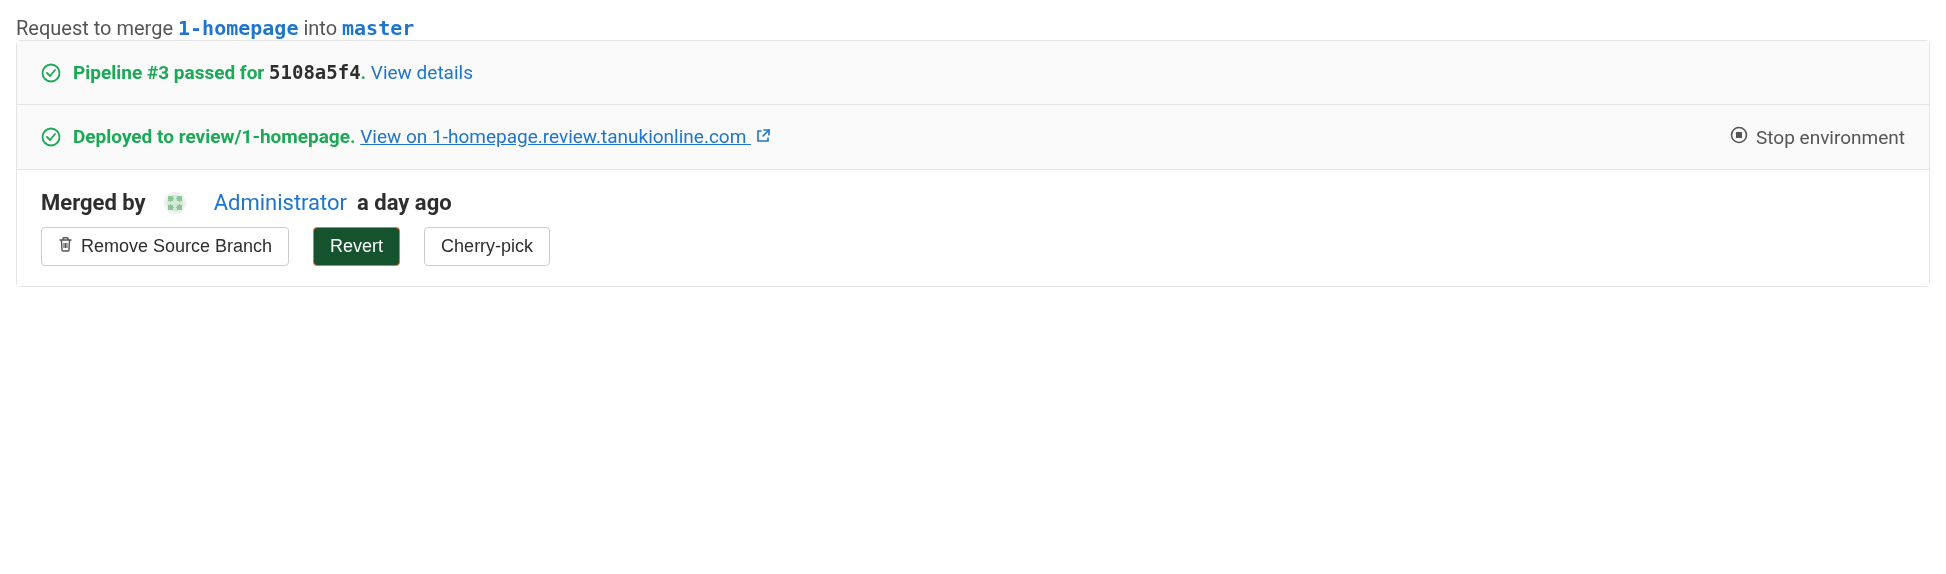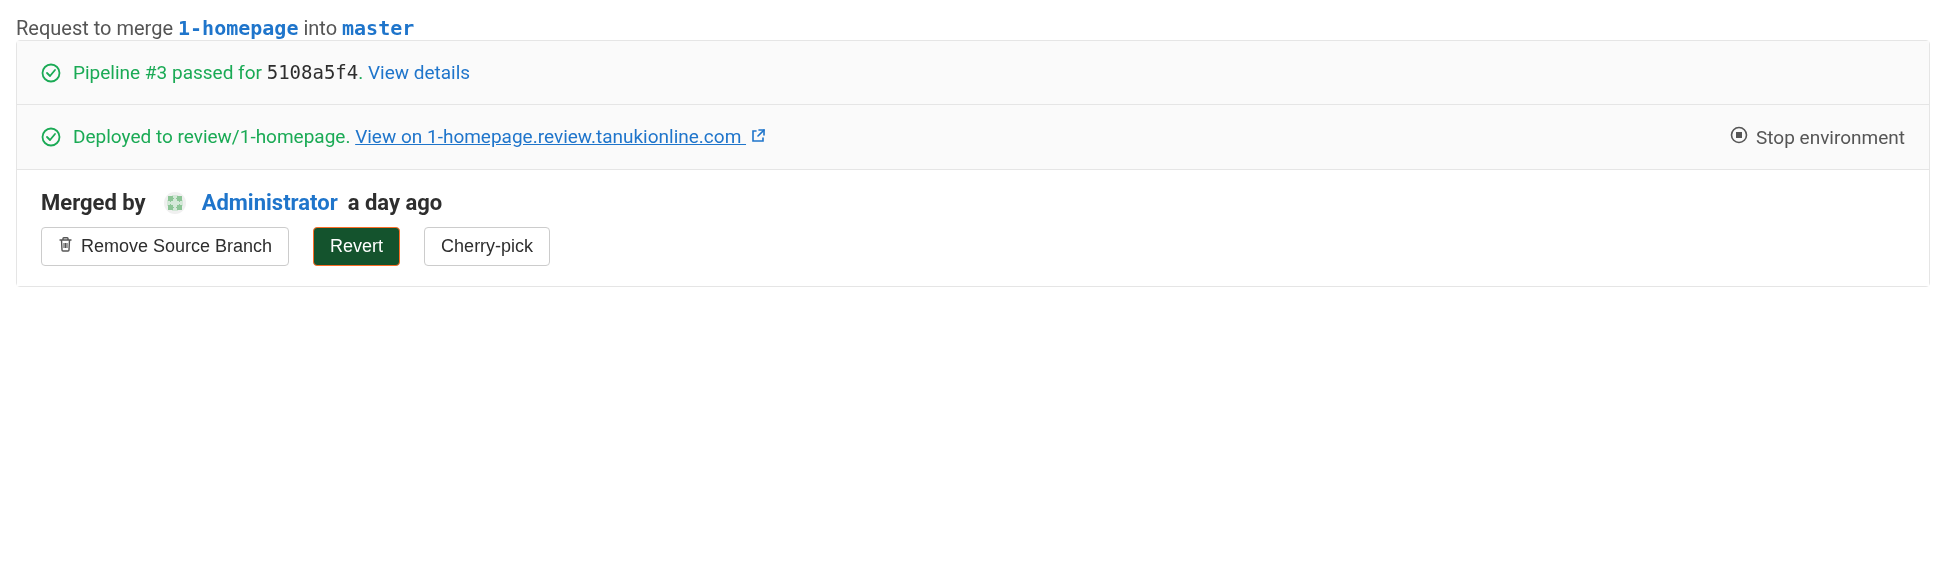--- a/index.html
+++ b/index.html
@@ -42,20 +42,21 @@
     }
     .status-icon {
       display: inline-flex;
       align-items: center;
       justify-content: center;
       margin-right: 12px;
       flex-shrink: 0;
     }
     .success-text {
       color: #1aaa55;
+      font-weight: bold;
     }
     .link-text {
       color: #1f75cb;
     }
     .link-underline {
       color: #1f75cb;
       text-decoration: underline;
     }
     .commit-sha {
       font-family: "SFMono-Regular", Menlo, Monaco, Consolas, monospace;
@@ -91,21 +92,22 @@
       background: radial-gradient(circle at 30% 30%, #8cc596 3px, transparent 3px),
                   radial-gradient(circle at 70% 30%, #8cc596 3px, transparent 3px),
                   radial-gradient(circle at 30% 70%, #8cc596 3px, transparent 3px),
                   radial-gradient(circle at 70% 70%, #8cc596 3px, transparent 3px),
                   radial-gradient(circle at 50% 50%, #d4e8d8 8px, transparent 8px);
       background-color: #f0f0f0;
       display: inline-block;
     }
     .admin-link {
       color: #1f75cb;
-      font-weight: 700;
+      font-weight: 400;
+      margin-left: 12px;
     }
     .merged-description {
       font-size: 19px;
       color: #555;
       margin-bottom: 20px;
     }
     .code-inline {
       font-family: "SFMono-Regular", Menlo, Monaco, Consolas, monospace;
       color: #2e2e2e;
     }

